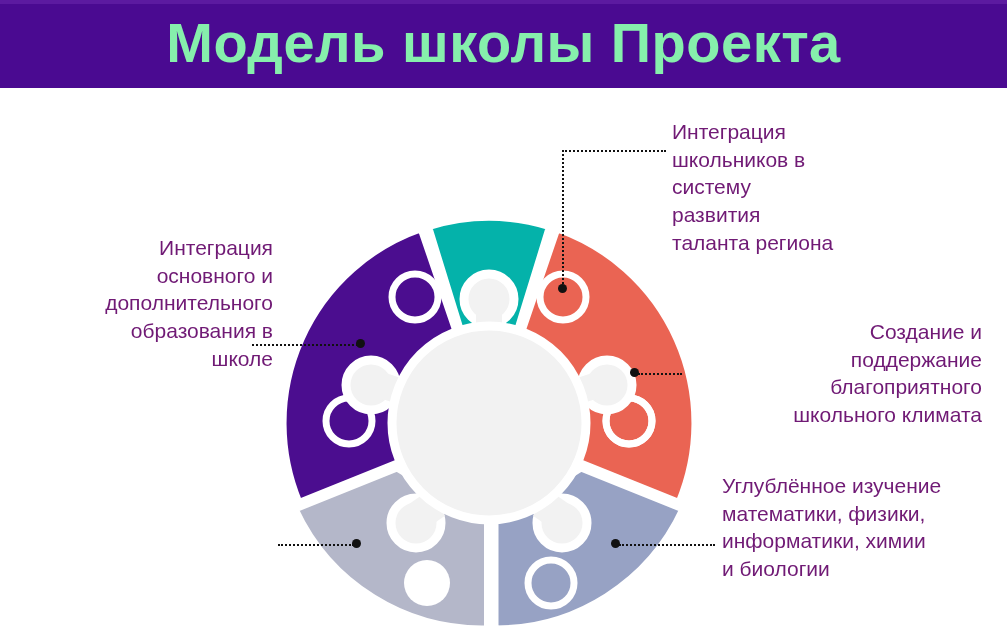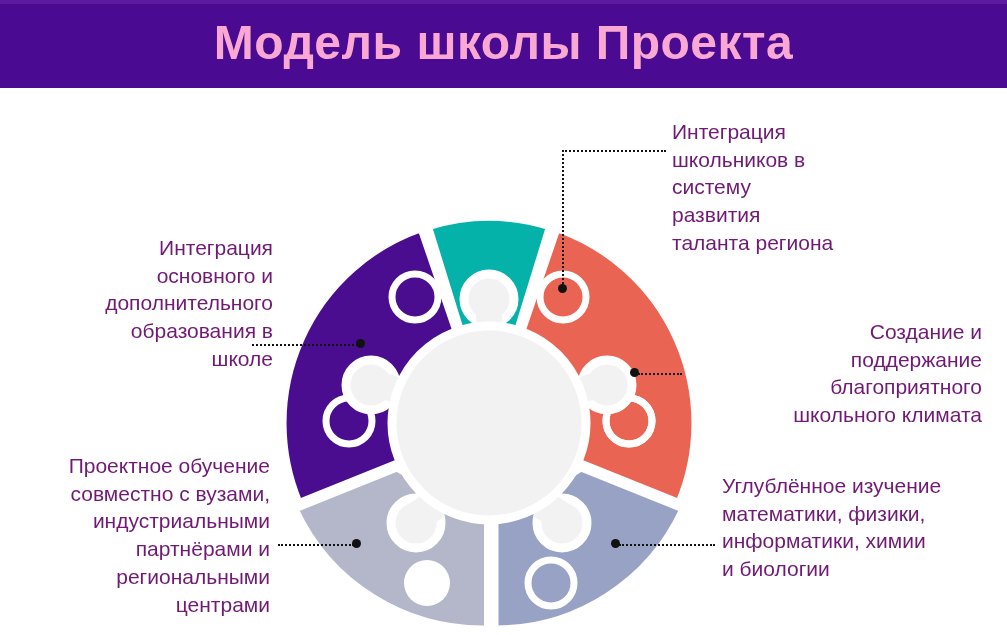--- a/index.html
+++ b/index.html
@@ -16,22 +16,22 @@
   .banner{
     position:absolute;left:0;top:0;width:1007px;height:88px;
     background:#4a0a91;
     display:flex;align-items:center;justify-content:center;
   }
   .banner::before{
     content:"";position:absolute;left:0;top:0;width:100%;height:4px;
     background:#5c1aa0;
   }
   .banner-title{
-    color:#f9a8d4;
-    font-size:48px;
+    color:#86efac;
+    font-size:56px;
     font-weight:bold;
     letter-spacing:0.5px;
     line-height:1;
     white-space:nowrap;
     position:relative;
     top:-1px;
   }
 
   
   .wheel-wrap{
@@ -199,26 +199,20 @@
   <div class="label right" id="label-subjects">Углублённое изучение
 математики, физики,
 информатики, химии
 и биологии</div>
 
   <div class="label leftal" id="label-climate">Создание и
 поддержание
 благоприятного
 школьного климата</div>
 
-  <div class="label leftal" id="label-projects">Проектное обучение
-совместно с вузами,
-индустриальными
-партнёрами и
-региональными
-центрами</div>
 
   <div class="label leftal" id="label-integration">Интеграция
 основного и
 дополнительного
 образования в
 школе</div>
 
 </div>
 
 </body></html>

